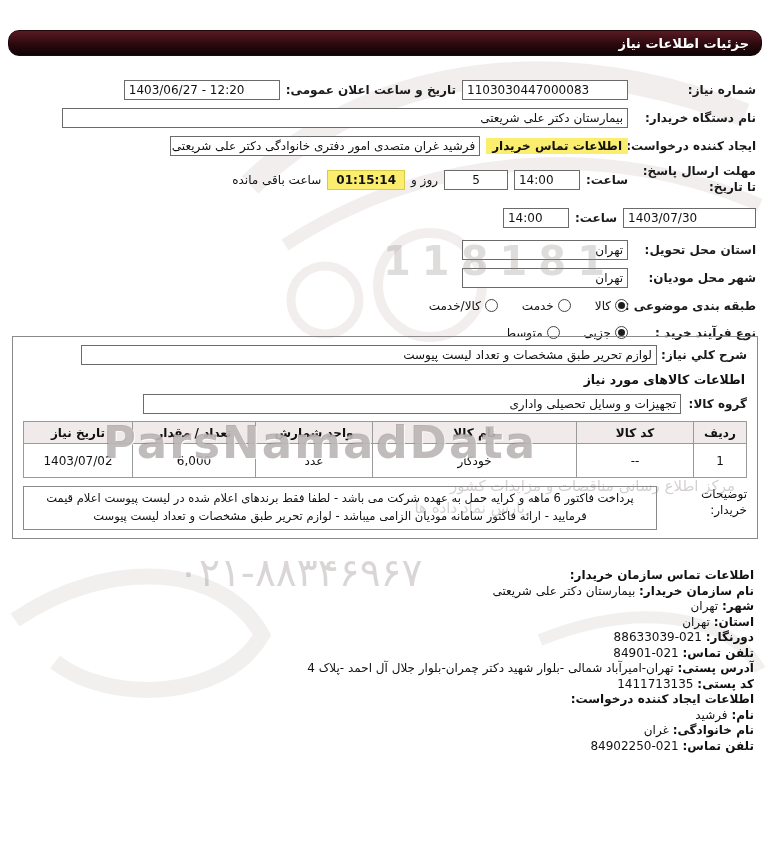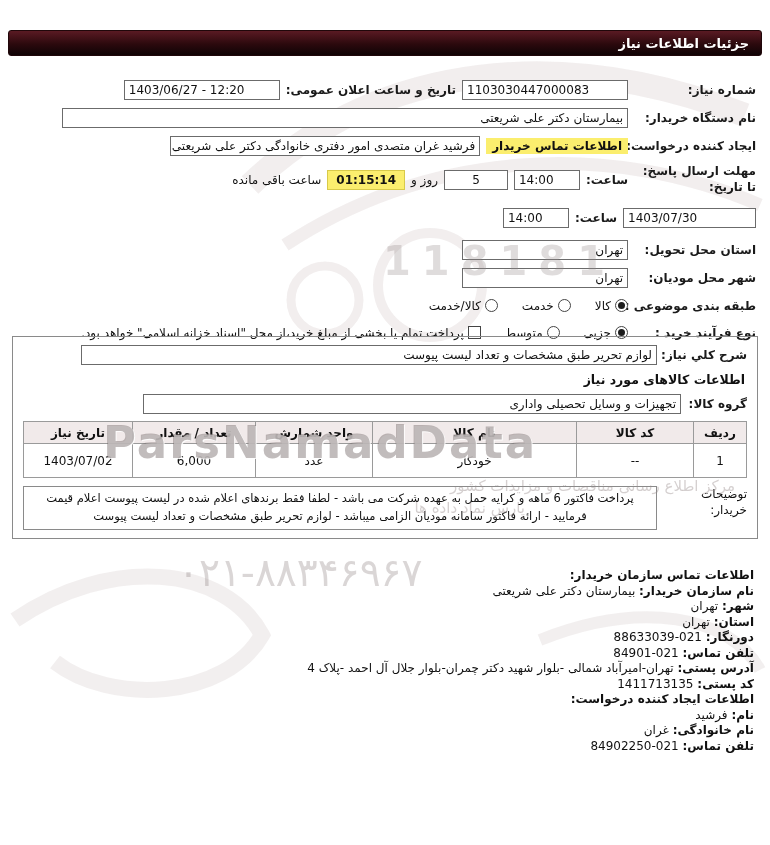--- a/index.html
+++ b/index.html
@@ -9,21 +9,21 @@
     font-family:"DejaVu Sans","Liberation Sans",sans-serif;
     color:#111;
   }
   .layer{position:absolute;inset:0}
   #bg-swirls{z-index:0}
   #content{z-index:1}
   
   .titlebar{
     position:absolute;top:30px;right:8px;left:8px;height:26px;
     background:linear-gradient(180deg,#5a1a23 0%,#2b090d 55%,#0f0305 100%);
-    border:1px solid #20070a;border-radius:3px;
+    border:1px solid #20070a;border-radius:11px;
     color:#fff;font-size:13px;font-weight:bold;
     display:flex;align-items:center;padding:0 12px;box-sizing:border-box;
   }
   
   .form{position:absolute;top:80px;right:14px;left:14px}
   .row{display:flex;align-items:center;margin-bottom:8px;font-size:12px;min-height:19px}
   .row.tall{min-height:32px;margin-bottom:6px}
   .lbl{font-weight:bold;white-space:nowrap;color:#1a1a1a}
   .col{width:122px;flex:none;text-align:right}
   .col.wrap{white-space:normal;line-height:1.3}
@@ -164,24 +164,20 @@
 
     <div class="row">
       <span class="lbl col">نوع فرآیند خرید :</span>
       <span class="opt">
         <span class="radio checked"></span>
         <span class="txt">جزیی</span>
       </span>
       <span class="opt">
         <span class="radio"></span>
         <span class="txt">متوسط</span>
-      </span>
-      <span class="opt">
-        <span class="chk"></span>
-        <span class="txt">پرداخت تمام یا بخشی از مبلغ خرید،از محل "اسناد خزانه اسلامی" خواهد بود.</span>
       </span>
     </div>
 
   </div>
 
   <div class="needbox">
 
     <div class="row">
       <span class="lbl" style="width:84px;flex:none">شرح کلي نياز:</span>
       <span class="box w570">لوازم تحریر طبق مشخصات و تعداد لیست پیوست</span>

